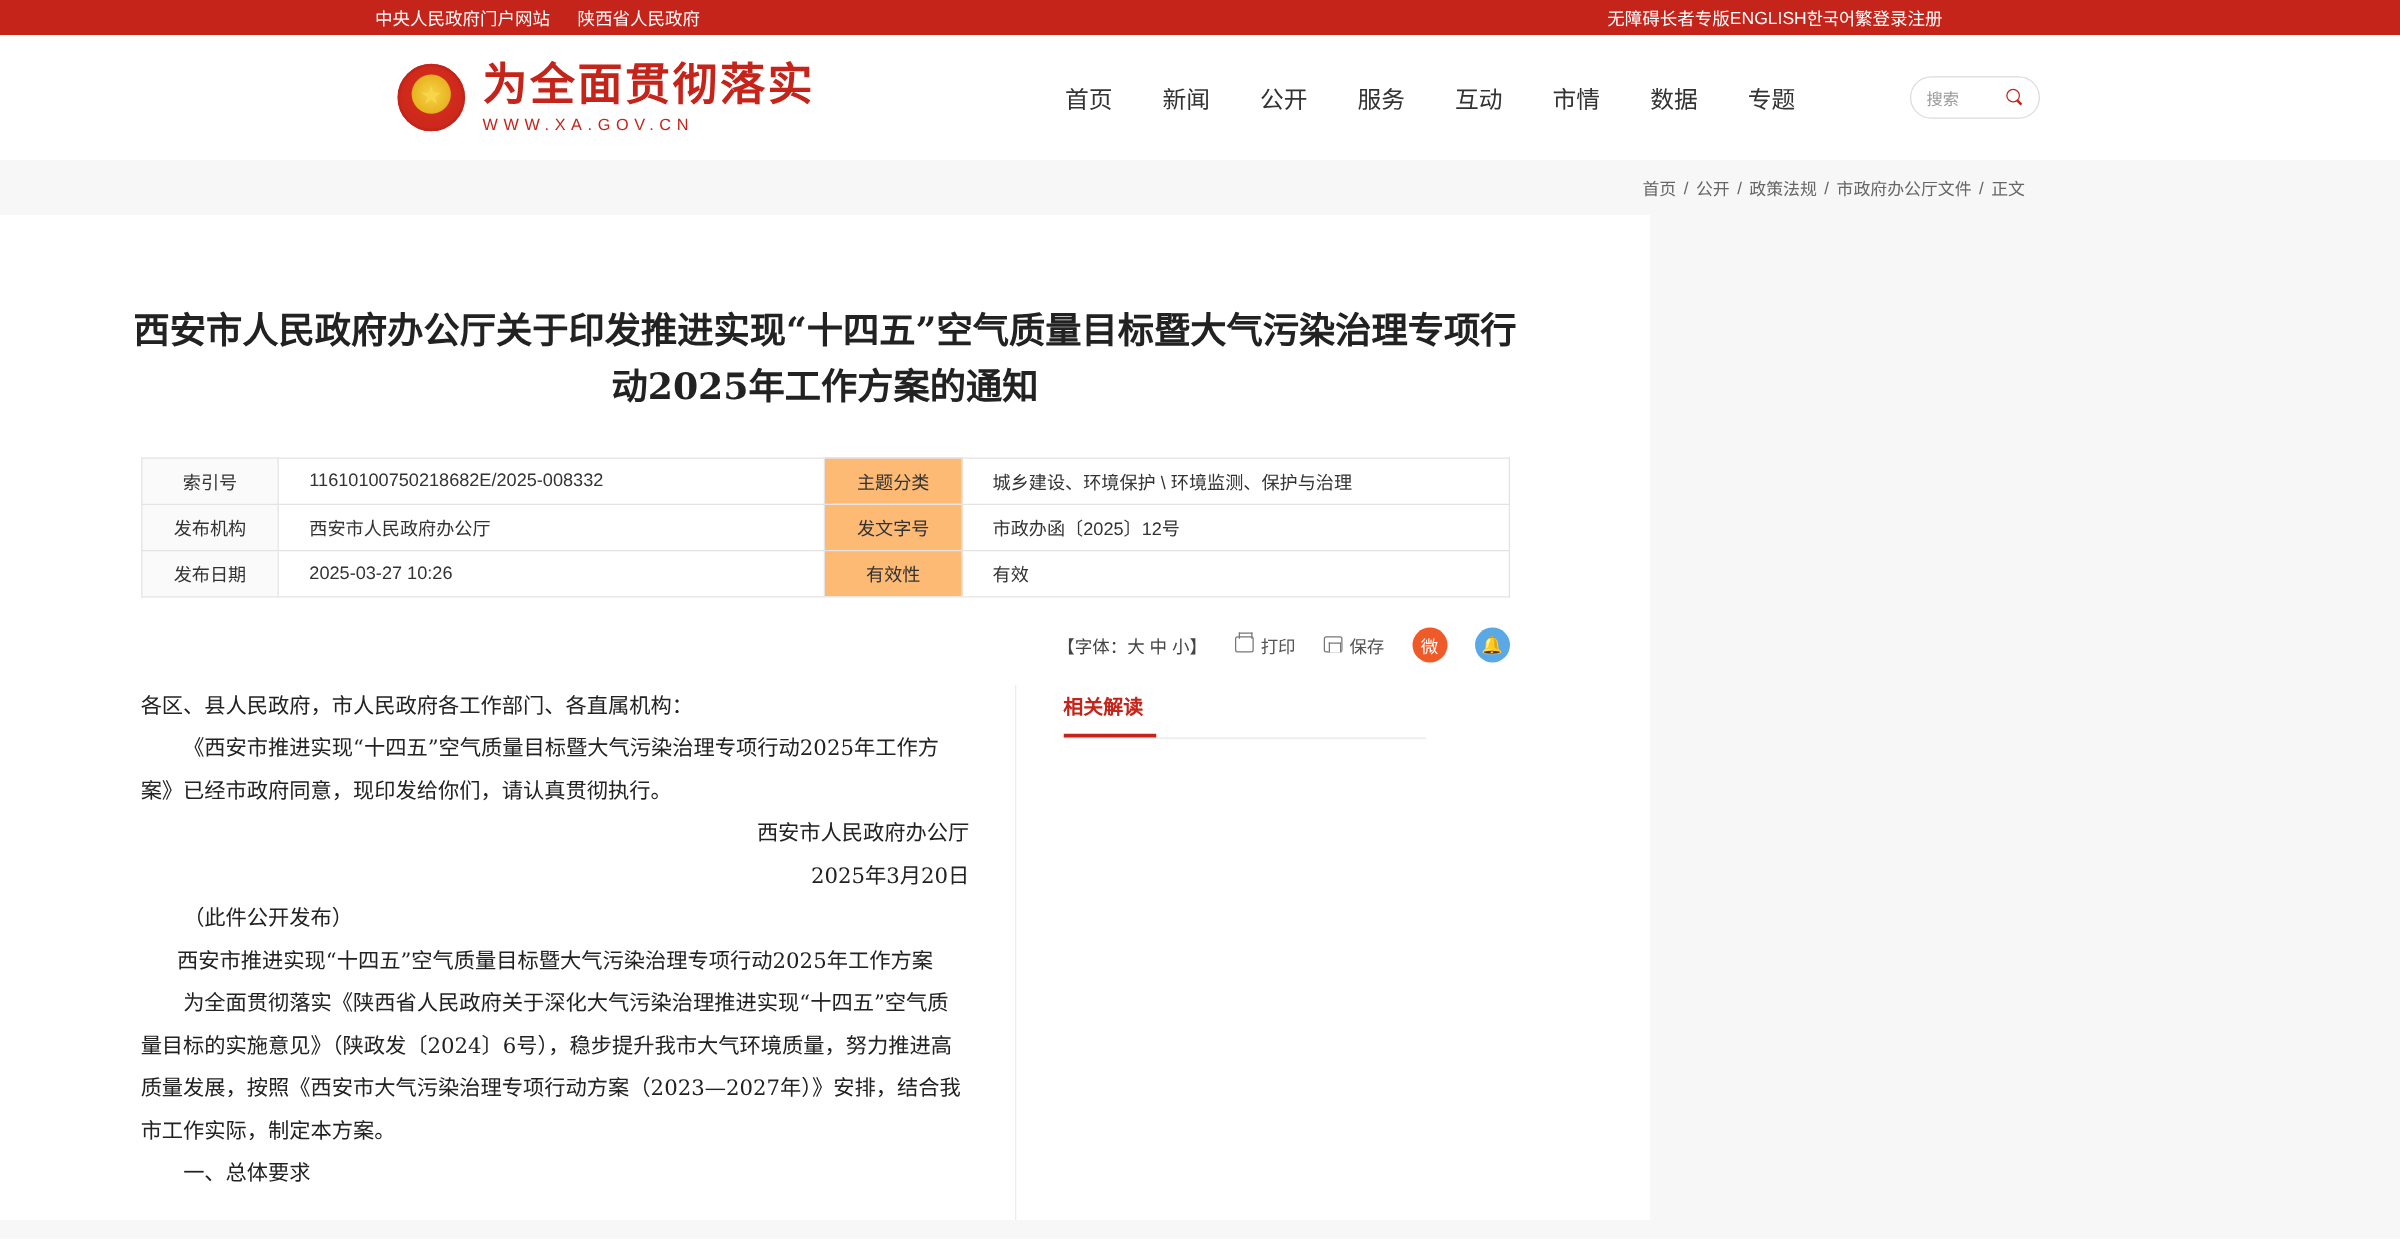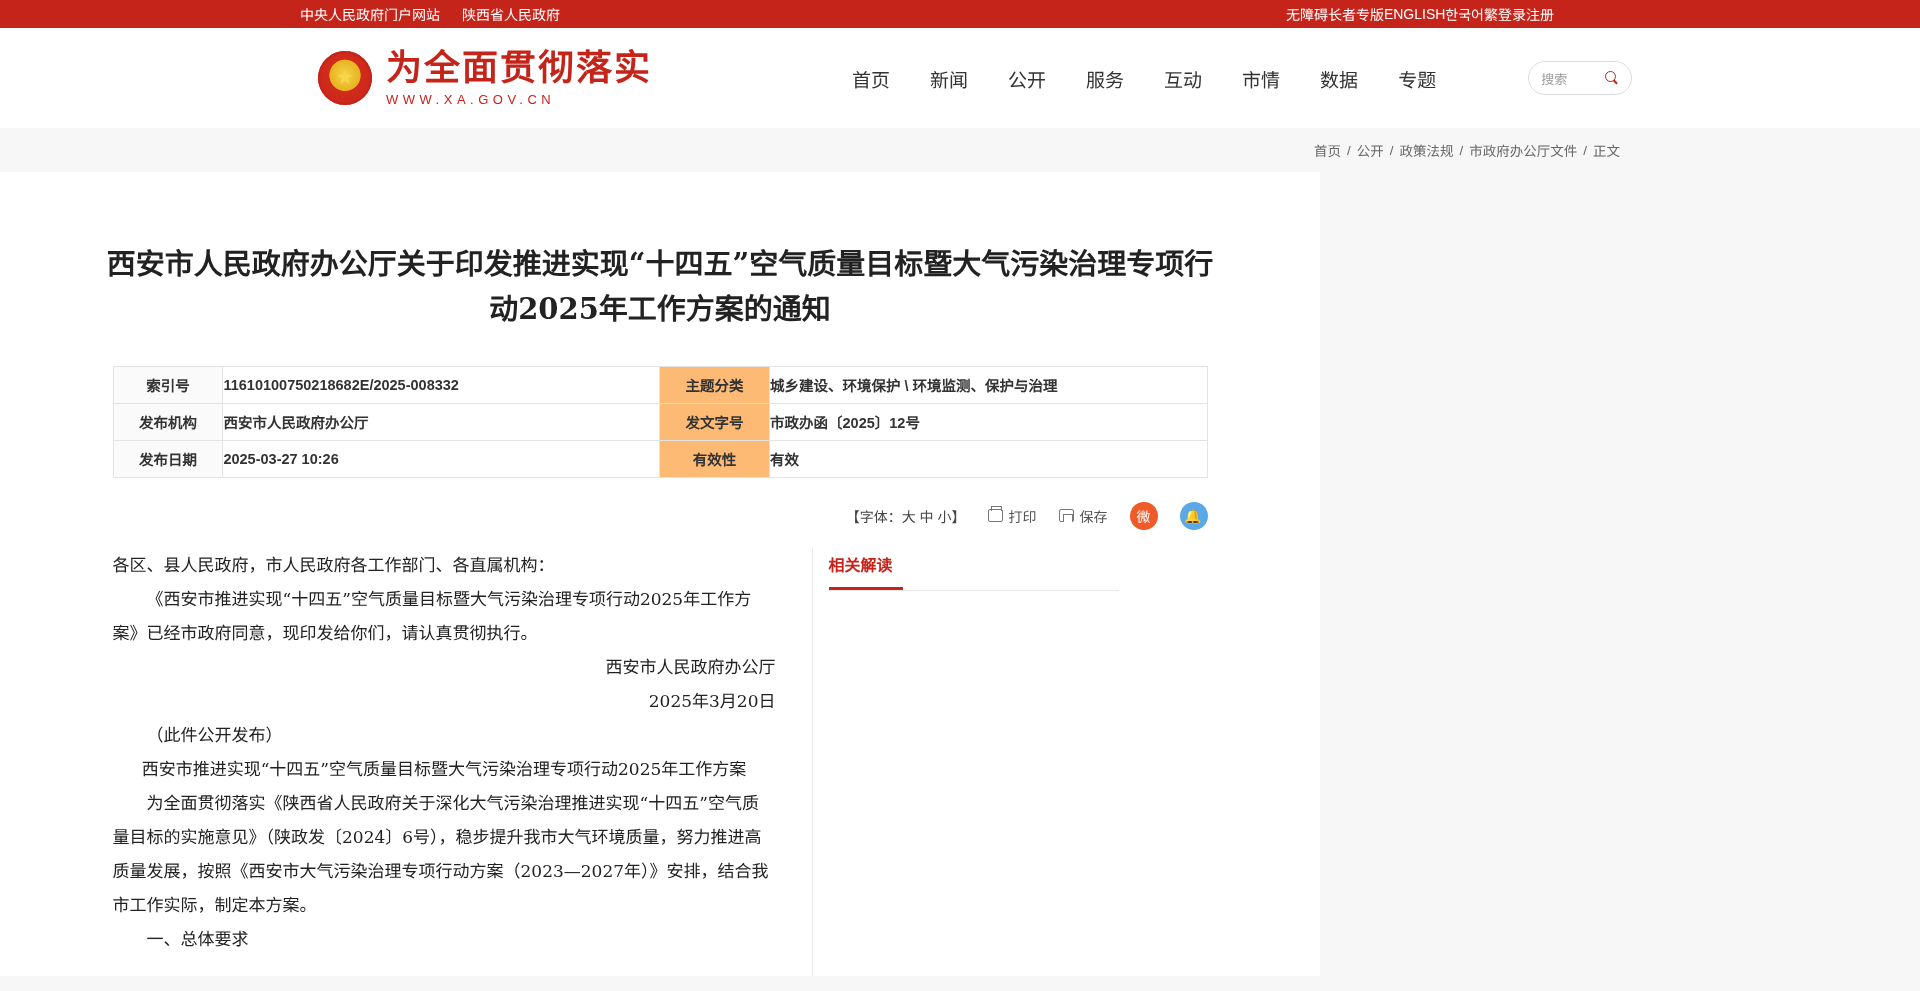--- a/index.html
+++ b/index.html
@@ -153,22 +153,21 @@
   table.meta {
     width: 1095px;
     margin: 0 auto;
     border-collapse: collapse;
     font-size: 14.5px;
     color: #333333;
   }
   table.meta td {
     border: 1px solid #e3e3e3;
     height: 37px;
-    padding: 0 0;
-    font-weight: bold;
+    padding: 0 24px;
   }
   td.lbl {
     width: 110px;
     text-align: center;
     background: #fafafa;
     color: #333333;
     white-space: nowrap;
   }
   td.val { width: 437px; }
   td.lbl2 { width: 110px; text-align: center; background: #fdba74; white-space: nowrap;}
@@ -208,21 +207,21 @@
   }
   .weibo { background: #f05a28; }
   .bell  { background: #5aa9e6; }
   .fonts { color: #444444; }
 
   
   .body-row {
     width: 1095px;
     margin: 18px auto 0 auto;
     display: flex;
-    gap: 16px;
+    gap: 38px;
   }
   .article {
     width: 700px;
     font-size: 17px;
     line-height: 2.0;
     color: #222222;
     font-family: "DejaVu Serif", "Liberation Serif", serif;
     border-right: 1px solid #ececec;
     padding-right: 36px;
     padding-bottom: 20px;

